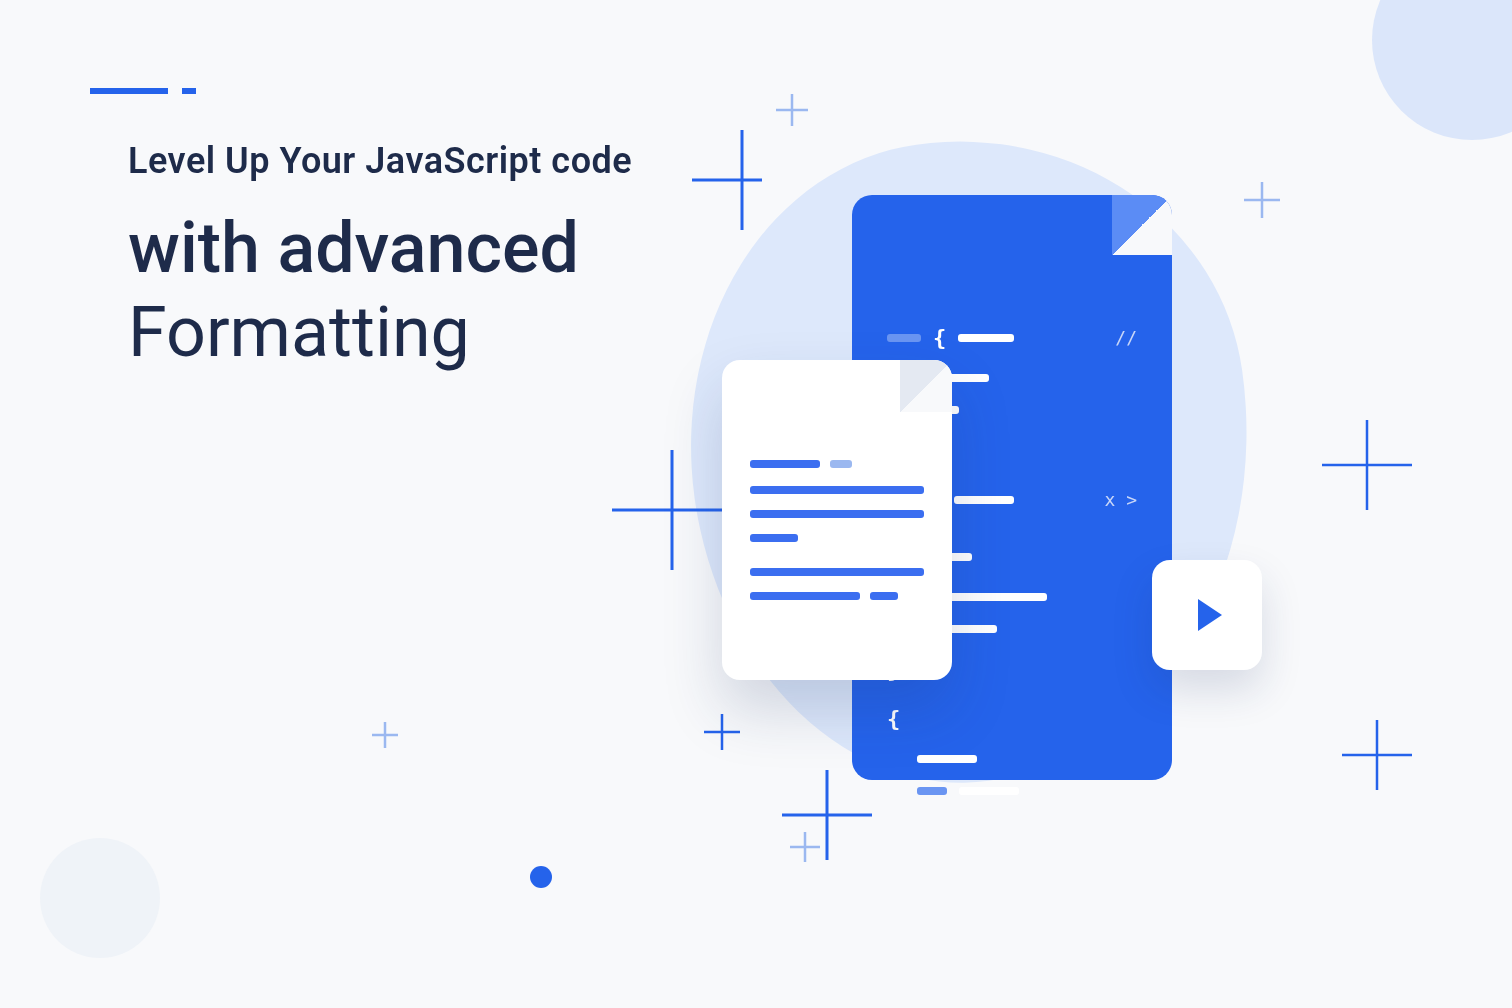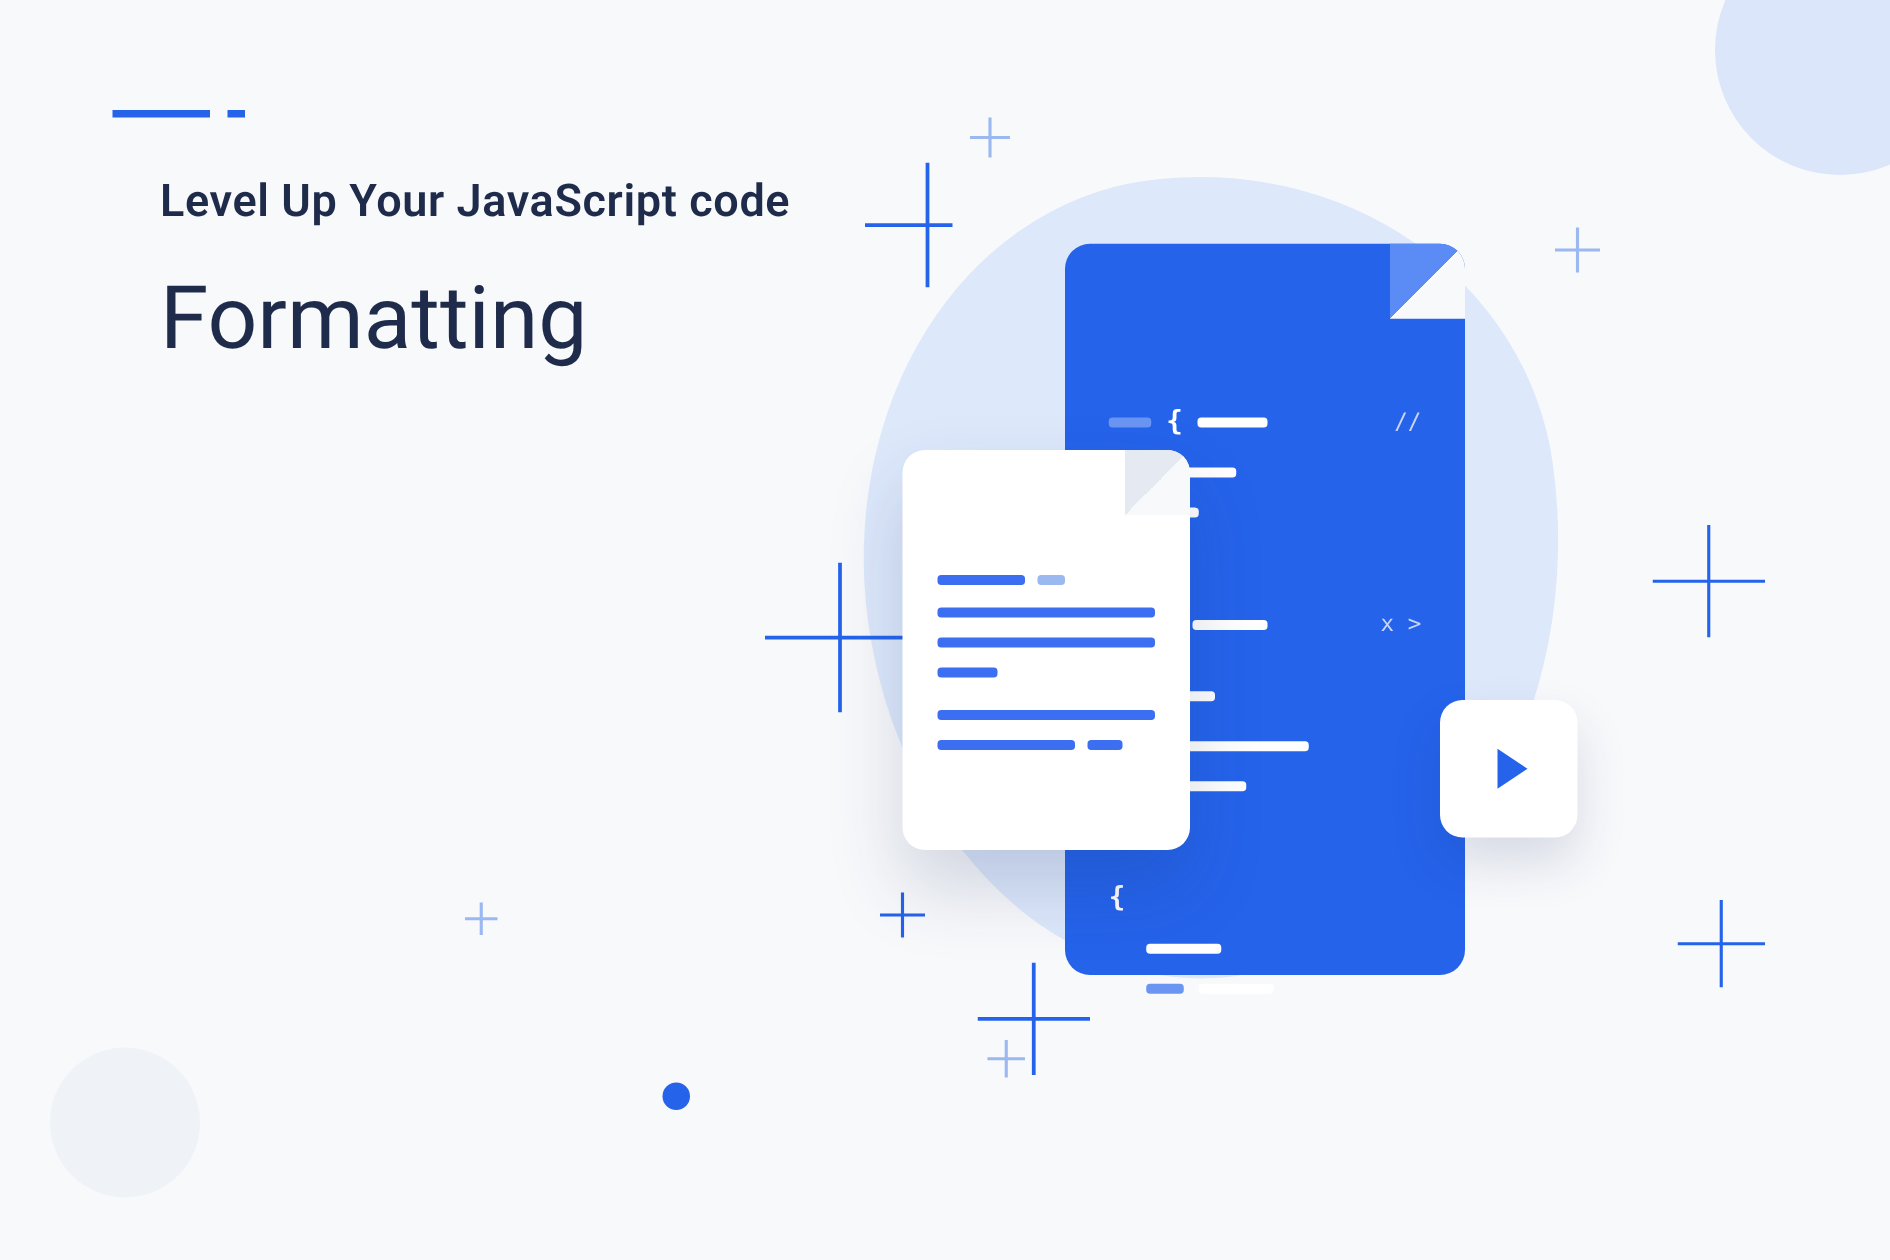--- a/index.html
+++ b/index.html
@@ -185,20 +185,21 @@
   <div class="bl-circle"></div>
   <div class="blob"></div>
 
   <div class="accent-line">
     <div class="accent-segment-long"></div>
     <div class="accent-segment-short"></div>
   </div>
 
   <div class="headline">
     <div class="headline-line1">Level Up Your JavaScript code</div>
+    <div class="headline-line2">with advanced</div>
     <div class="headline-line3">Formatting</div>
   </div>
 
   <svg class="plus light" style="top:90px; right:700px;" width="40" height="40">
       <line x1="20" y1="4" x2="20" y2="36"></line>
       <line x1="4" y1="20" x2="36" y2="20"></line>
     </svg>
   <svg class="plus big" style="top:130px; right:720px;" width="100" height="100">
       <line x1="50" y1="0" x2="50" y2="100"></line>
       <line x1="0" y1="50" x2="70" y2="50"></line>

